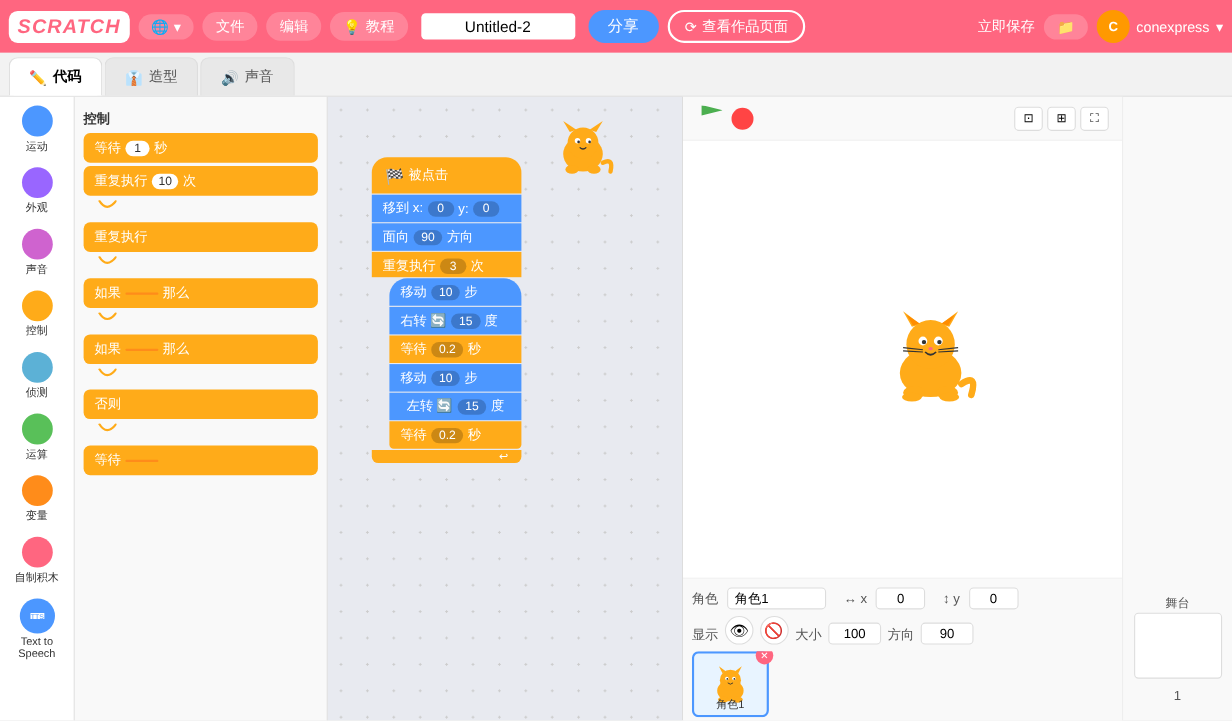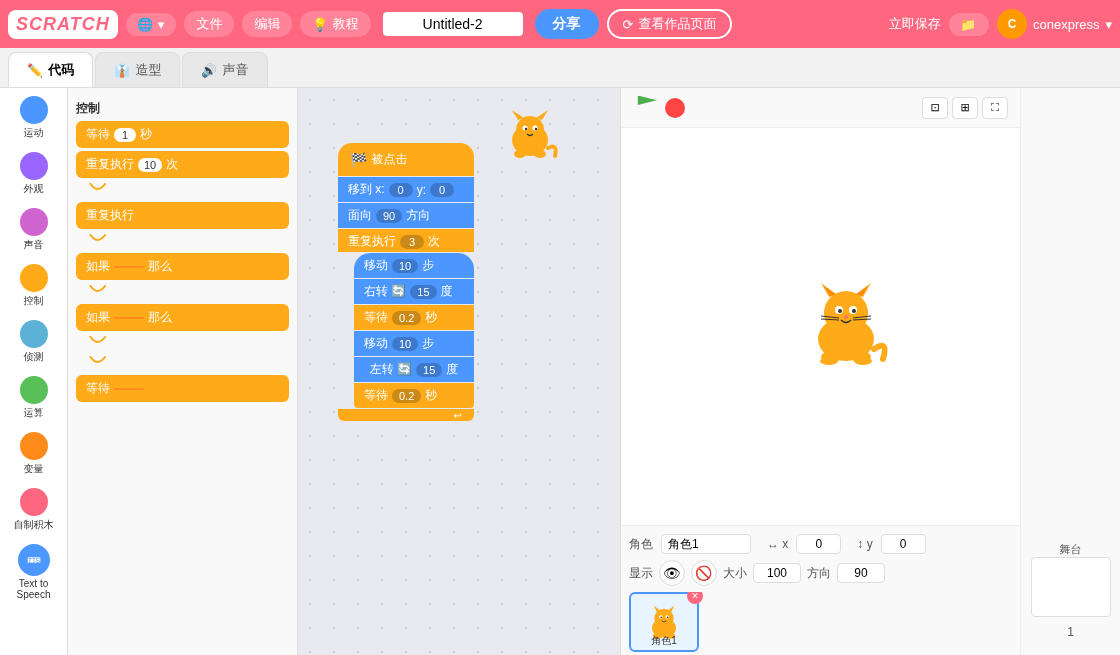--- a/index.html
+++ b/index.html
@@ -47,21 +47,21 @@
       margin: 0 4px;
     }
     .share-btn {
       background: #4c97ff;
       border: none;
       border-radius: 16px;
       color: white;
       padding: 6px 18px;
       font-size: 14px;
       cursor: pointer;
-      font-weight: bold;
+      font-weight: normal;
     }
     .view-btn {
       background: transparent;
       border: 2px solid white;
       border-radius: 16px;
       color: white;
       padding: 4px 14px;
       font-size: 13px;
       cursor: pointer;
       display: flex;
@@ -266,21 +266,21 @@
     .coord-input {
       border: 1px solid #ddd;
       border-radius: 4px;
       padding: 2px 4px;
       font-size: 12px;
       width: 45px;
       text-align: center;
     }
     .sprite-row2 {
       display: flex;
-      align-items: center;
+      align-items: flex-end;
       gap: 6px;
       margin-bottom: 6px;
     }
     .show-btn {
       width: 26px;
       height: 26px;
       border-radius: 50%;
       border: 1px solid #ddd;
       background: white;
       display: flex;
@@ -589,20 +589,23 @@
     <div class="block" style="background:#ffab19; border-radius:6px;">
       <span>如果</span>
       <span class="block-input" style="background:#ff8c1a; width:30px;"></span>
       <span>那么</span>
     </div>
     <div style="margin-left:12px; margin-bottom:2px;">
       <svg width="18" height="12">
           <path d="M2 0 Q9 12 18 0" fill="none" stroke="#ffab19" stroke-width="2"></path>
         </svg>
     </div>
+    <div class="block" style="background:#ffab19; border-radius:6px; margin-top:1px;">
+      <span>否则</span>
+    </div>
     <div style="margin-left:12px; margin-bottom:2px;">
       <svg width="18" height="12">
           <path d="M2 0 Q9 12 18 0" fill="none" stroke="#ffab19" stroke-width="2"></path>
         </svg>
     </div>
 
     <div class="block" style="background:#ffab19; border-radius:6px;">
       <span>等待</span>
       <span class="block-input" style="background:#ff8c1a; width:30px;"></span>
     </div>

